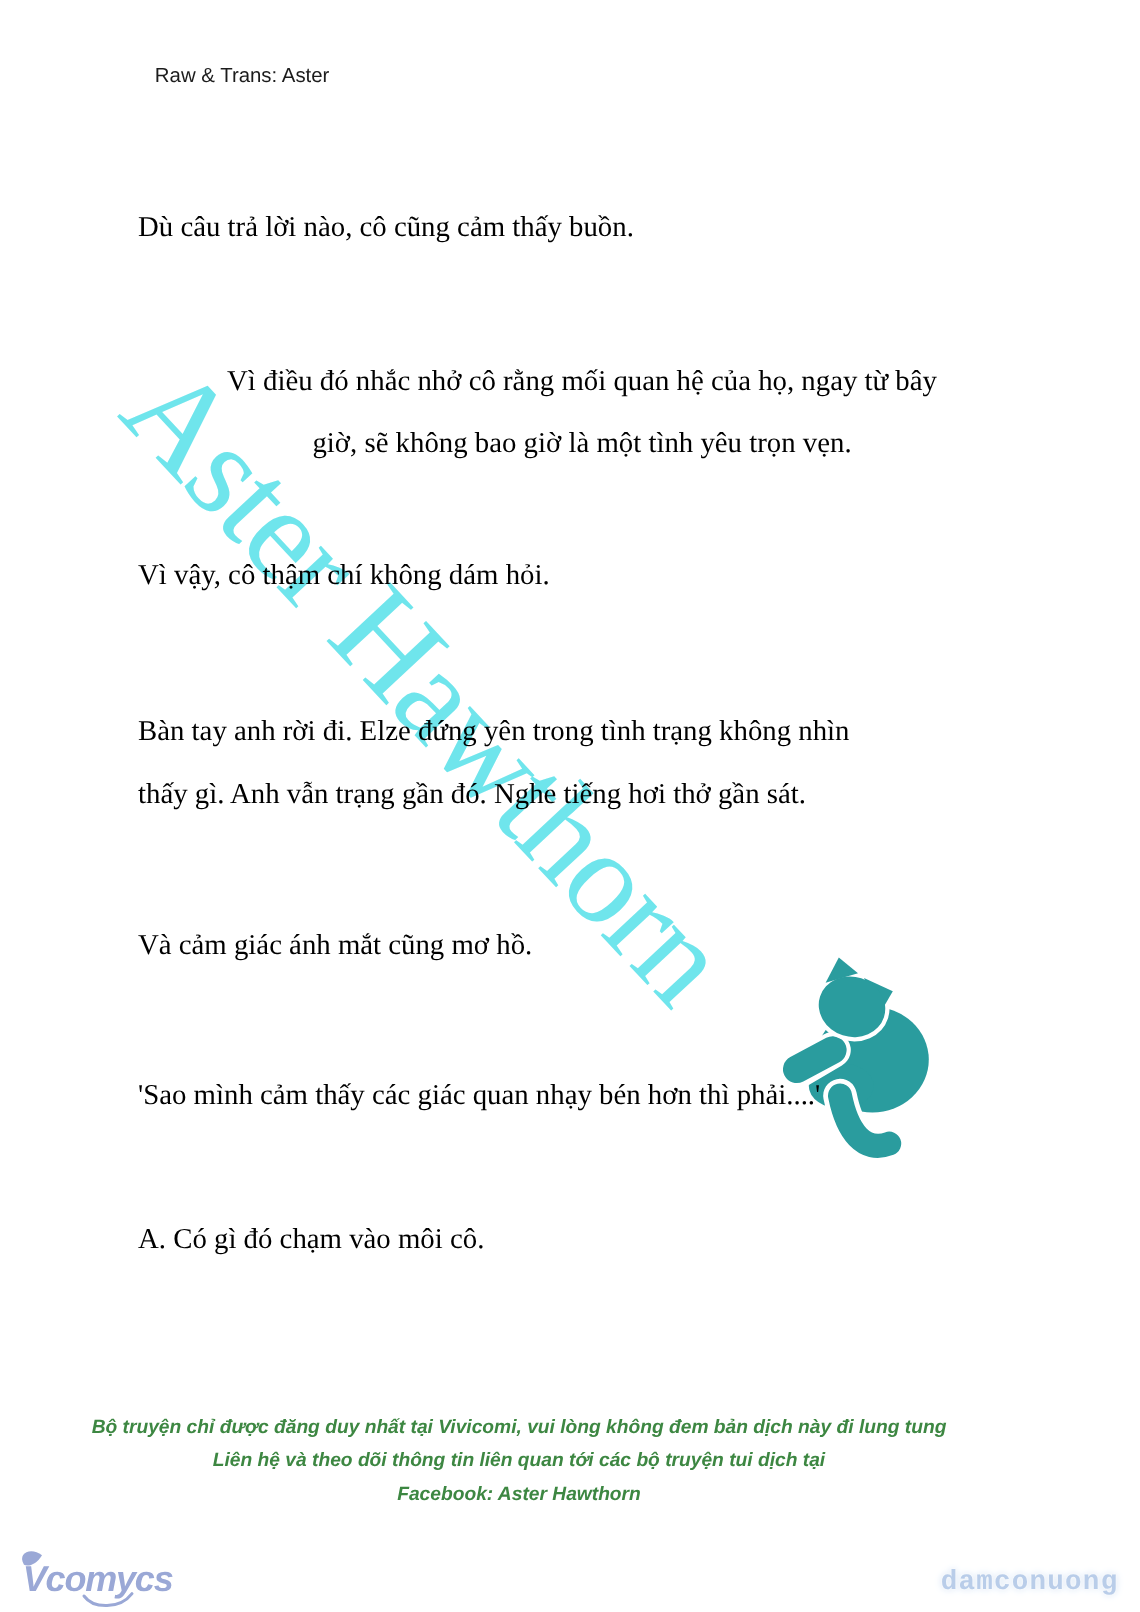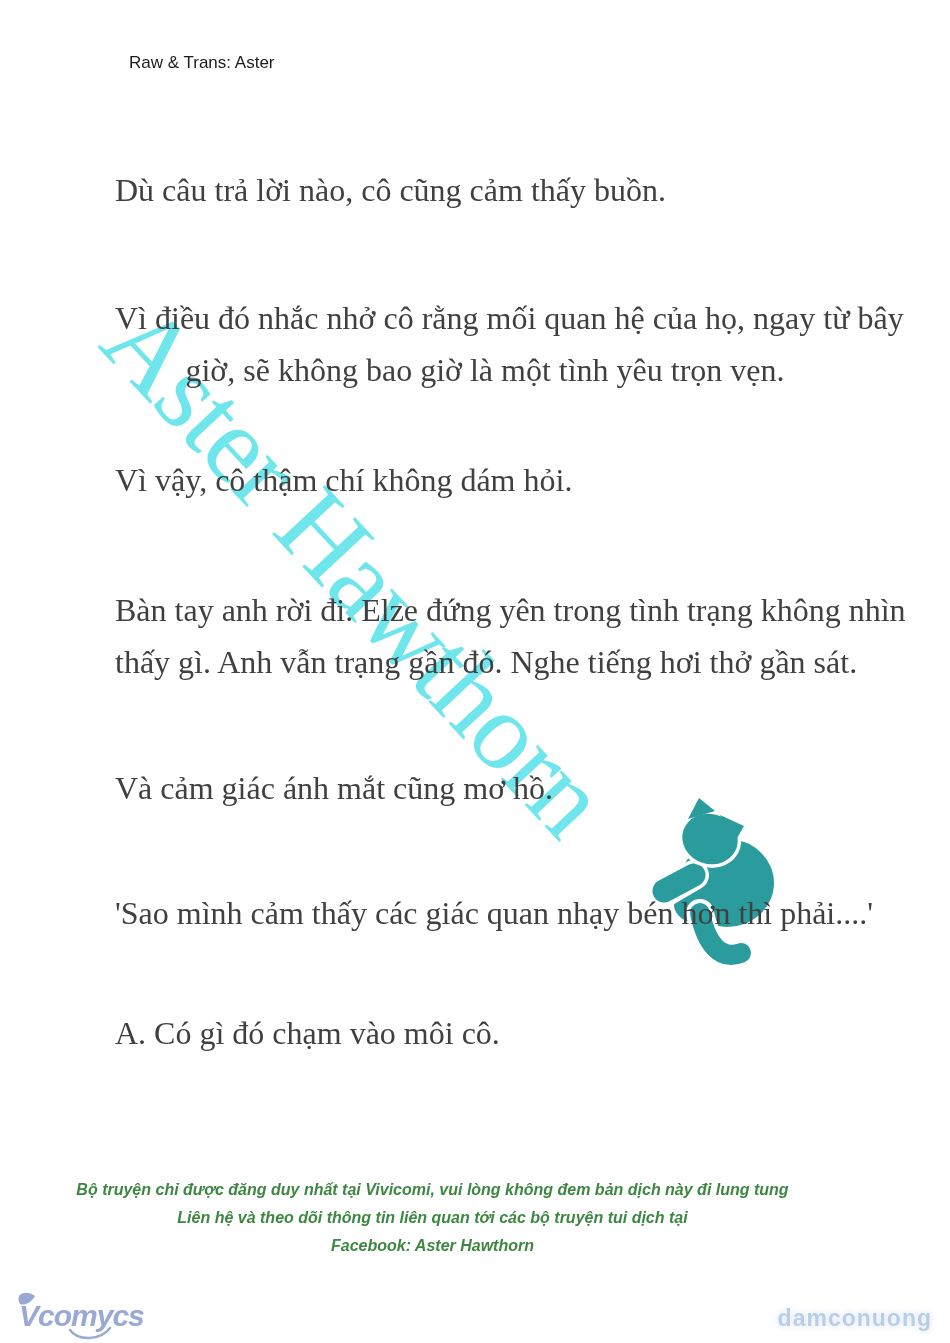--- a/index.html
+++ b/index.html
@@ -34,23 +34,23 @@
   .cat-svg {
     position: absolute;
     left: 648px; top: 795px;
     width: 130px; height: 195px;
     z-index: 1;
   }
   .para {
     position: absolute;
     left: 115px;
     width: 740px;
-    font-size: 32px;
+    font-size: 24px;
     line-height: 52px;
-    color: #404040;
+    color: #000000;
     z-index: 2;
     white-space: nowrap;
   }
   .p1 { top: 164px; }
   .p2 { top: 292px; text-align: center; }
   .p3 { top: 454px; }
   .p4 { top: 584px; }
   .p5 { top: 762px; }
   .p6 { top: 887px; }
   .p7 { top: 1007px; }
@@ -69,21 +69,21 @@
   }
   .vcomycs-logo {
     position: absolute;
     left: 14px; top: 1288px;
     width: 145px; height: 54px;
     z-index: 2;
   }
   .damconuong {
     position: absolute;
     right: 18px; top: 1305px;
-    font-family: Liberation Sans, sans-serif;
+    font-family: Liberation Mono, monospace;
     font-weight: bold;
     font-size: 23px;
     letter-spacing: 1px;
     color: var(--damconuong, #b9cde9);
     text-shadow: 0 0 2px #ffffff, 0 0 5px #e6eef8, 0 0 8px #dce8f6;
     z-index: 2;
   }
 </style>
 </head>
 <body>

